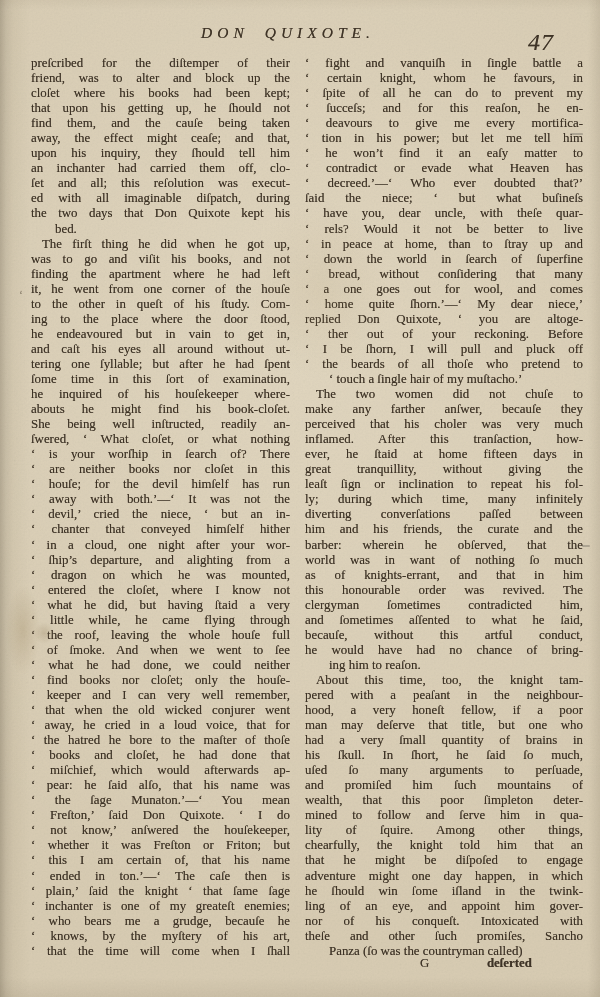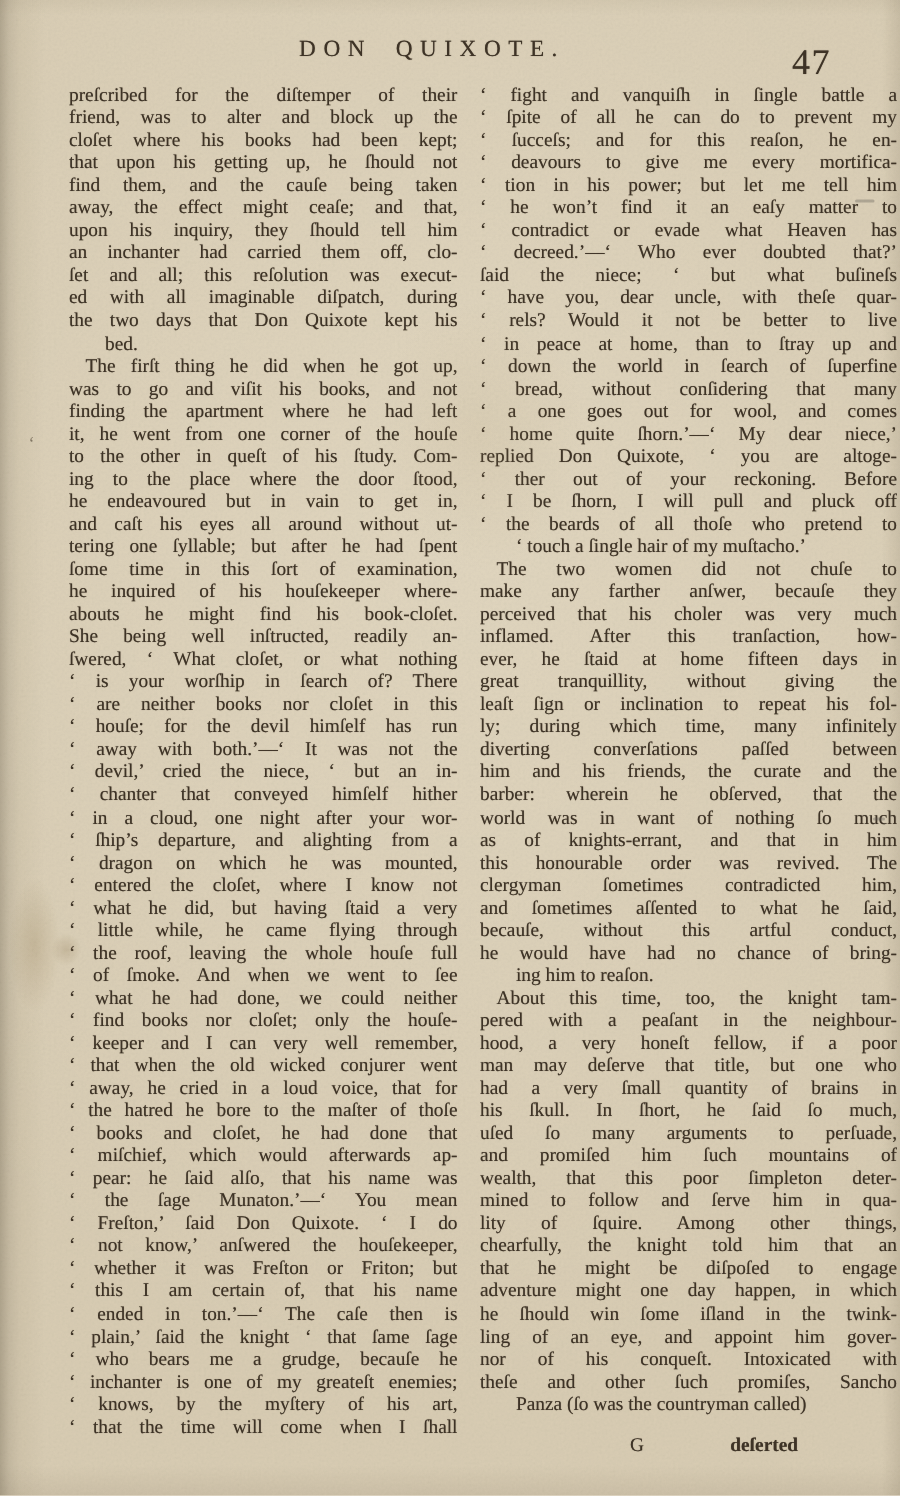--- a/index.html
+++ b/index.html
@@ -46,42 +46,42 @@
     left: 250px; top: 200px; width: 140px; height: 180px;
     background: radial-gradient(closest-side, rgba(170,150,110,0.12), rgba(0,0,0,0));
   }
   .edge-mark { position: absolute; background: rgba(95,90,82,0.35); border-radius: 2px; }
   .edge-mark-1 { left: 570px; top: 133px; width: 13px; height: 2px; }
   .edge-mark-2 { left: 582px; top: 545px; width: 8px; height: 2px; }
   .stray-quote {
     position: absolute; left: 19px; top: 288px;
     font-size: 12px; opacity: 0.55;
   }
-  .header { position: absolute; top: 24px; left: 4px; right: 0; height: 26px; }
+  .header { position: absolute; top: 24px; left: 4px; right: 0; height: 26px; font-style: italic; }
   .running-title {
     position: absolute; left: 0; right: 28px;
     text-align: center;
     font-size: 15.5px;
     letter-spacing: 5px;
     word-spacing: 7px;
     text-shadow: 0 0 0.6px rgba(62,51,38,0.65);
   }
   .page-number {
     position: absolute; right: 46px; top: 5px;
     font-size: 24px;
     letter-spacing: 1px;
     text-shadow: 0 0 0.6px rgba(62,51,38,0.65);
   }
   .columns {
     position: absolute; top: 56px; left: 31px;
     display: flex;
     gap: 15px;
   }
   .column { display: block; }
-  .column.left  { width: 259px; margin-left: 15px; }
+  .column.left  { width: 259px; }
   .column.right { width: 278px; }
   .line {
     height: 15.05px;
     line-height: 15.05px;
     font-size: 12.9px;
     overflow: hidden;
     text-align: justify;
     text-align-last: justify;
     white-space: normal;
     text-shadow: 0 0 0.55px rgba(62,51,38,0.6);
@@ -157,27 +157,28 @@
         <div class="line">‘ books and cloſet, he had done that</div>
         <div class="line">‘ miſchief, which would afterwards ap-</div>
         <div class="line">‘ pear: he ſaid alſo, that his name was</div>
         <div class="line">‘ the ſage Munaton.’—‘ You mean</div>
         <div class="line">‘ Freſton,’ ſaid Don Quixote. ‘ I do</div>
         <div class="line">‘ not know,’ anſwered the houſekeeper,</div>
         <div class="line">‘ whether it was Freſton or Friton; but</div>
         <div class="line">‘ this I am certain of, that his name</div>
         <div class="line">‘ ended in ton.’—‘ The caſe then is</div>
         <div class="line">‘ plain,’ ſaid the knight ‘ that ſame ſage</div>
+        <div class="line">‘ inchanter is one of my greateſt enemies;</div>
         <div class="line">‘ who bears me a grudge, becauſe he</div>
-        <div class="line">‘ inchanter is one of my greateſt enemies;</div>
         <div class="line">‘ knows, by the myſtery of his art,</div>
         <div class="line">‘ that the time will come when I ſhall</div>
       </div>
     <div class="column right">
         <div class="line">‘ fight and vanquiſh in ſingle battle a</div>
+        <div class="line">‘ certain knight, whom he favours, in</div>
         <div class="line">‘ ſpite of all he can do to prevent my</div>
         <div class="line">‘ ſucceſs; and for this reaſon, he en-</div>
         <div class="line">‘ deavours to give me every mortifica-</div>
         <div class="line">‘ tion in his power; but let me tell him</div>
         <div class="line">‘ he won’t find it an eaſy matter to</div>
         <div class="line">‘ contradict or evade what Heaven has</div>
         <div class="line">‘ decreed.’—‘ Who ever doubted that?’</div>
         <div class="line">ſaid the niece; ‘ but what buſineſs</div>
         <div class="line">‘ have you, dear uncle, with theſe quar-</div>
         <div class="line">‘ rels? Would it not be better to live</div>

